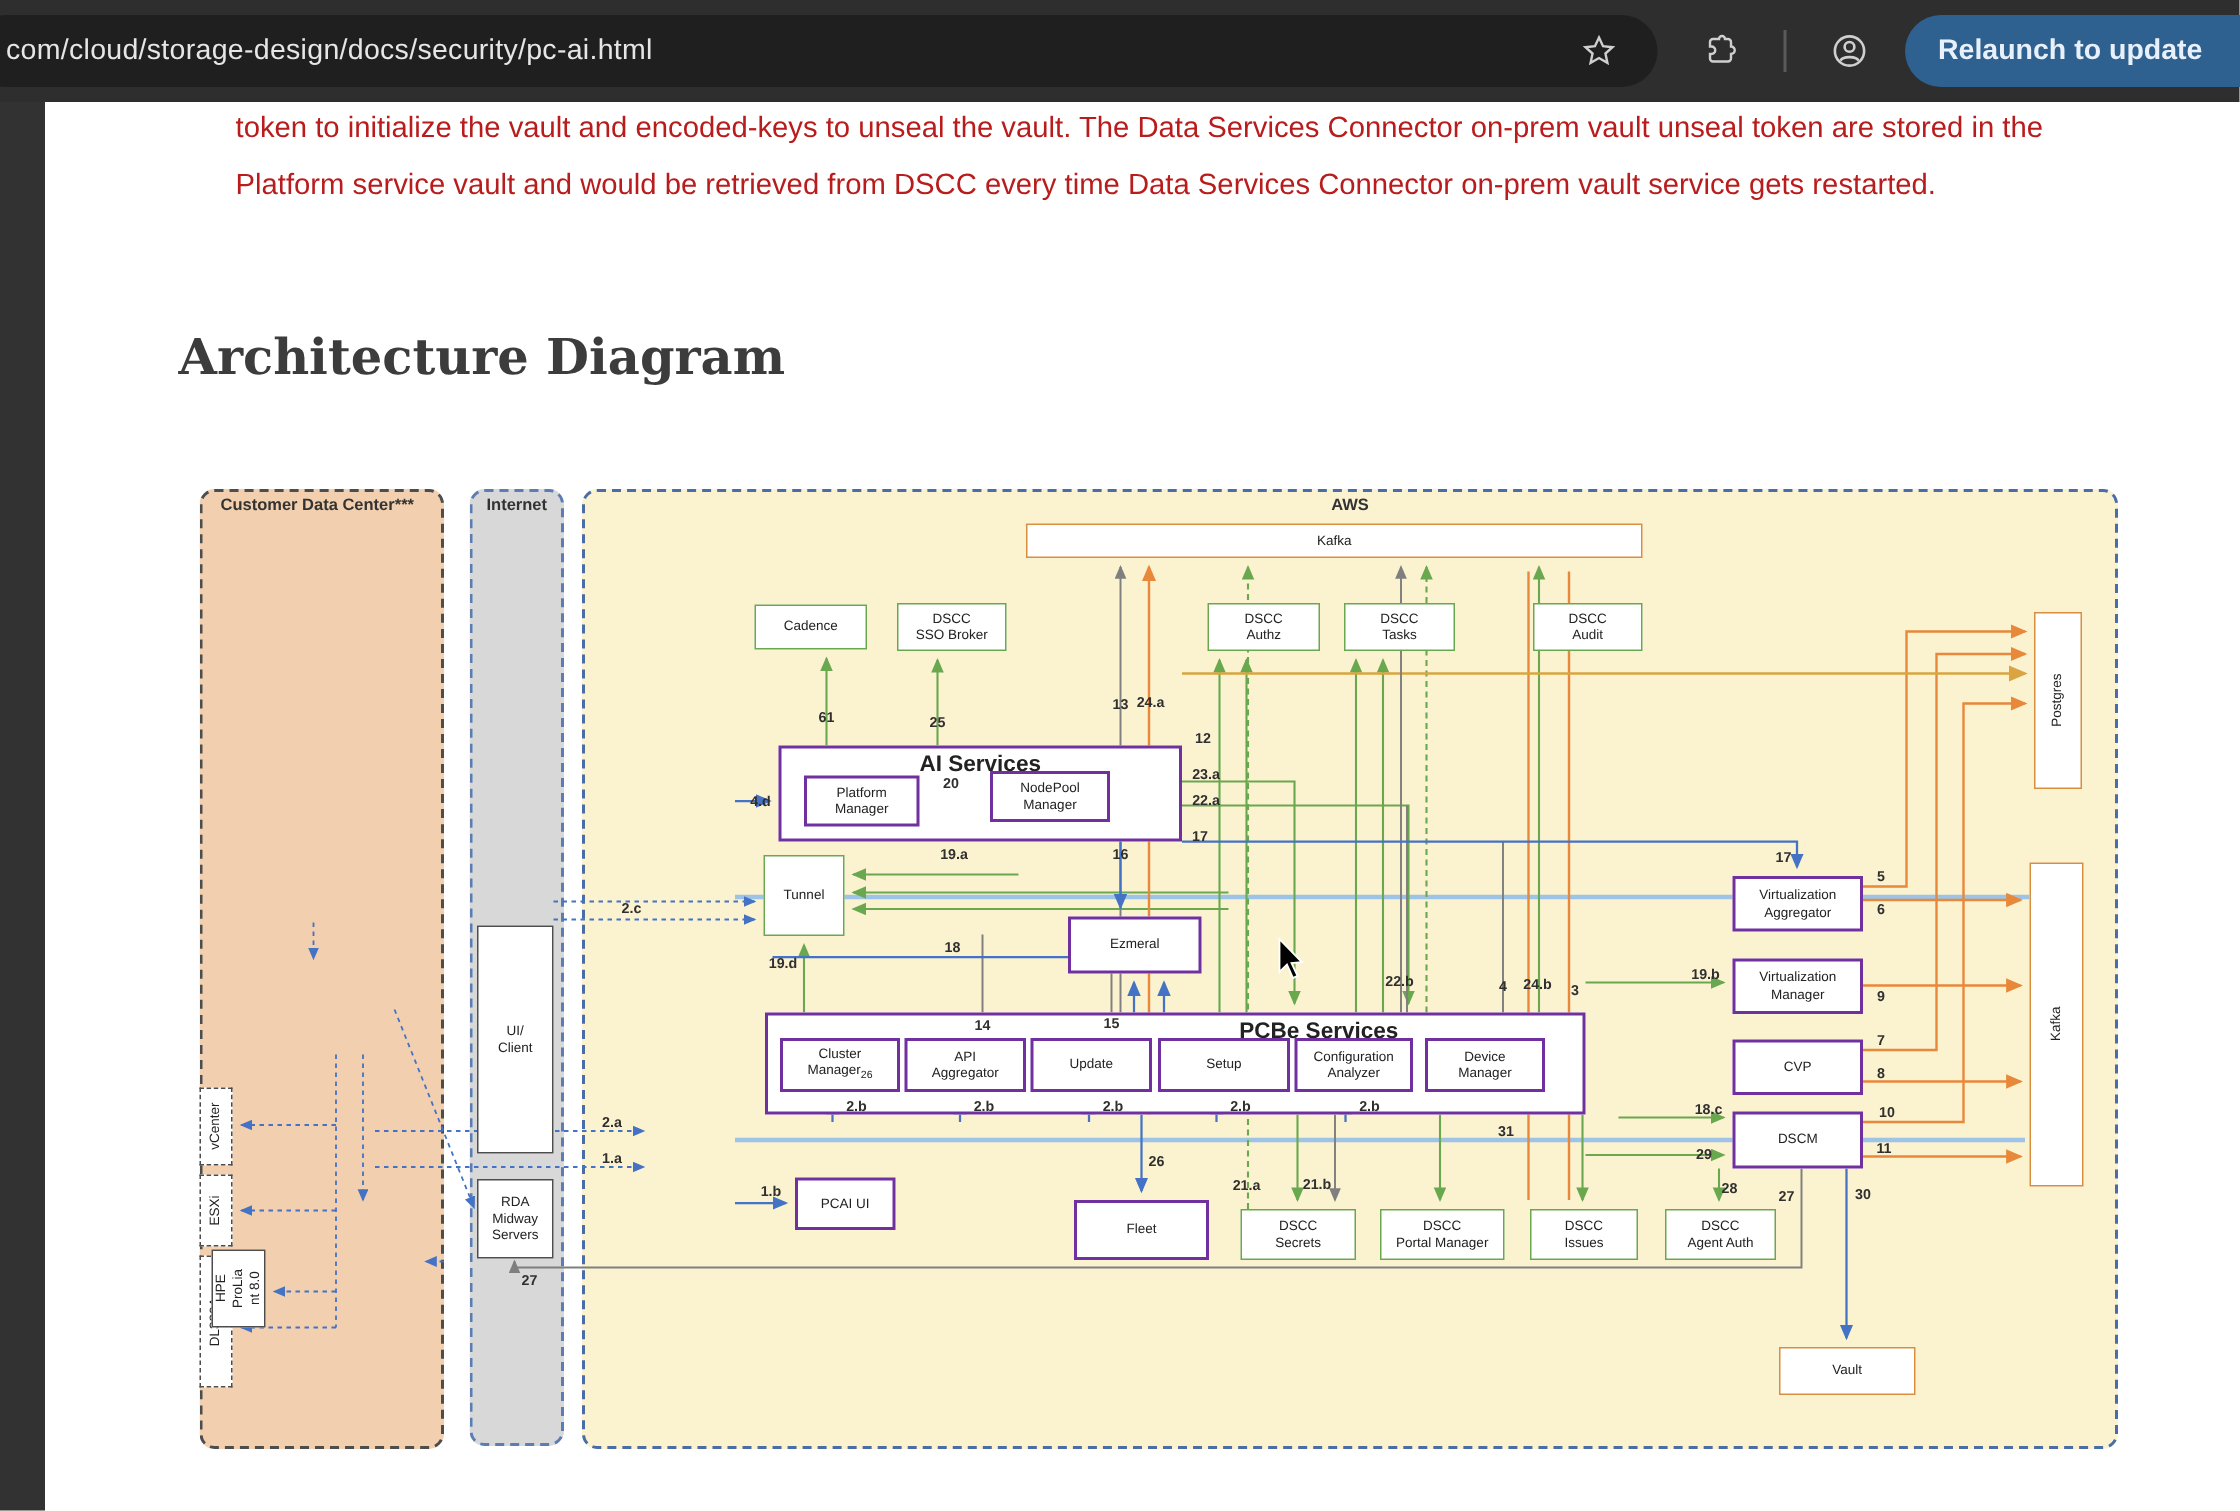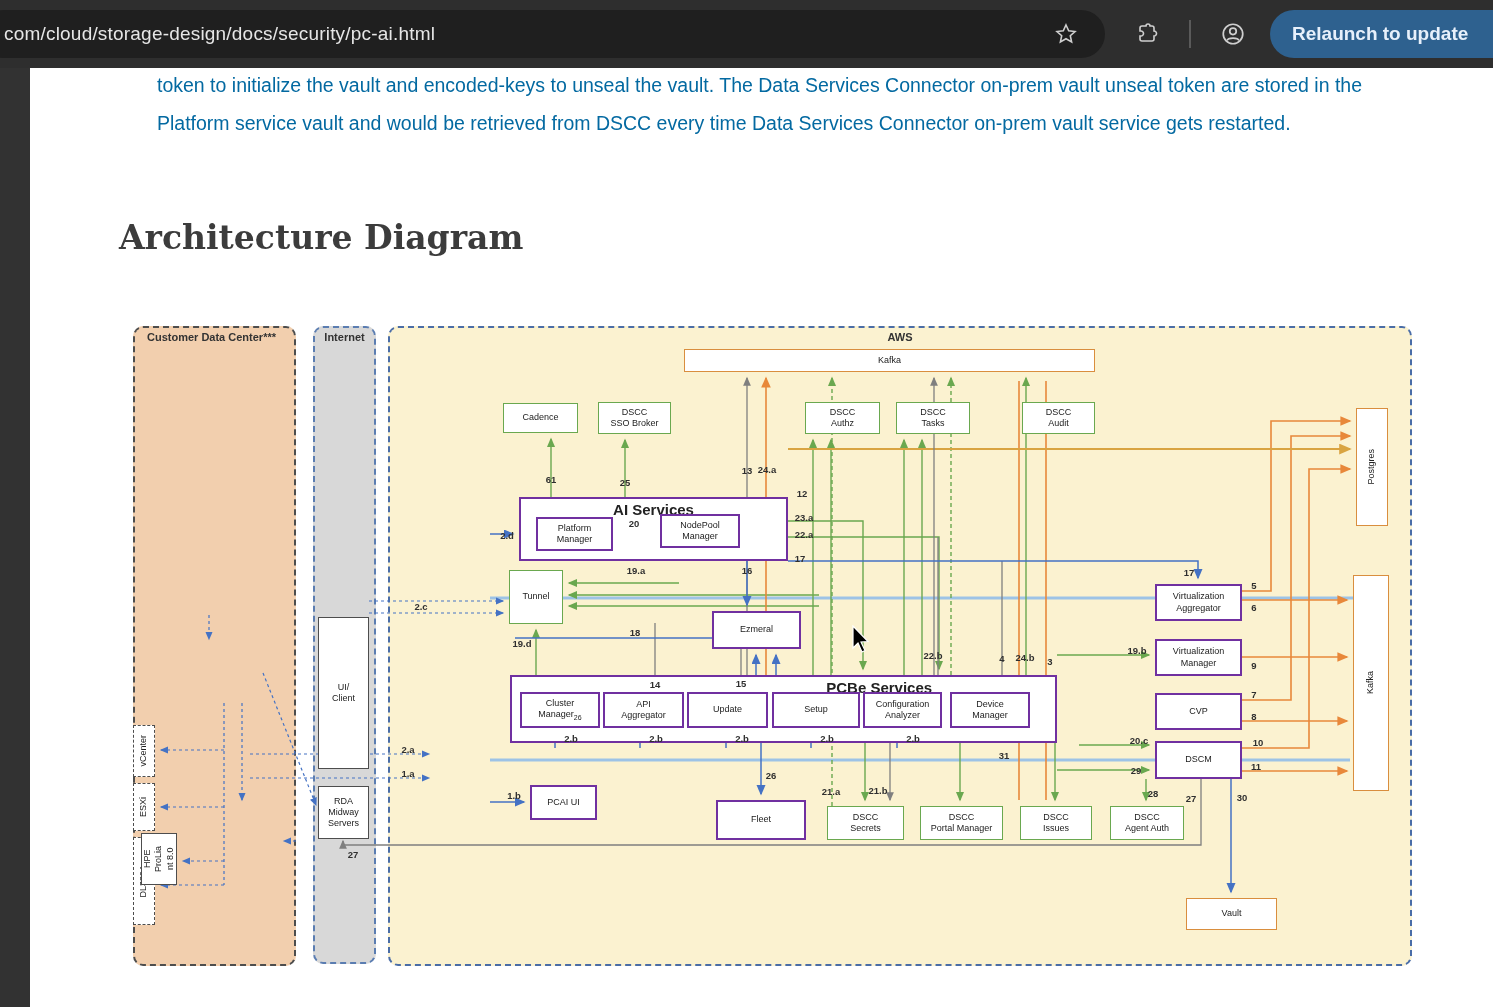--- a/index.html
+++ b/index.html
@@ -17,21 +17,21 @@
   .chrome-ic svg { stroke:#cfcfcf; fill:none; stroke-width:1.6; }
   .vsep { position:absolute; top:20px; width:2px; height:28px; background:#5a5a5a; }
   .relaunch { position:absolute; left:1270px; top:10px; width:240px; height:48px;
               background:#2e618f; border-radius:24px 0 0 24px; color:#e7f0fb;
               font-size:19px; font-weight:600; display:flex; align-items:center;
               justify-content:flex-start; padding-left:22px; cursor:pointer; border:none; }
 
   
   .left-strip { position:absolute; left:0; top:68px; width:30px; height:939px; background:#323232; }
   .para { position:absolute; left:157px; top:66px; width:1278px; font-size:19.5px;
-          line-height:38px; color:#0369a1; }
+          line-height:38px; color:#b91c1c; }
   .h2 { position:absolute; left:119px; top:218px; font-family:"DejaVu Serif", serif;
         font-weight:bold; font-size:33px; color:#3c3c3c; }
 
   
   #diagram { position:absolute; left:119px; top:293px; width:1293px; height:662px; background:#fff; }
   #diagram .region { position:absolute; border-radius:10px; z-index:1;margin-top:20px; }
   #diagram .region.cdc      { background:#f2cfae; border:2.5px dashed #4d4d4d; }
   #diagram .region.internet { background:#d8d8d8; border:2px dashed #5b7db1; }
   #diagram .region.aws      { background:#fbf2d0; border:2px dashed #4a6da7; }
   #diagram .region.vpc      { background:#dbe1f1; border:2px dashed #4a6da7; }
@@ -359,39 +359,39 @@
 Servers</div>
     </div>
     <span class="edge-label" style="left: 432px; top: 186px;">61</span>
     <span class="edge-label" style="left: 506px; top: 189px;">25</span>
     <span class="edge-label" style="left: 628px; top: 177px;">13</span>
     <span class="edge-label" style="left: 648px; top: 176px;">24.a</span>
     <span class="edge-label" style="left: 683px; top: 200px;">12</span>
     <span class="edge-label" style="left: 685px; top: 224px;">23.a</span>
     <span class="edge-label" style="left: 685px; top: 241px;">22.a</span>
     <span class="edge-label" style="left: 681px; top: 265px;">17</span>
-    <span class="edge-label" style="left: 388px; top: 242px;">2.d</span>
+    <span class="edge-label" style="left: 388px; top: 242px;">4.d</span>
     <span class="edge-label" style="left: 515px; top: 230px;">20</span>
     <span class="edge-label" style="left: 517px; top: 277px;">19.a</span>
     <span class="edge-label" style="left: 628px; top: 277px;">16</span>
     <span class="edge-label" style="left: 302px; top: 313px;">2.c</span>
     <span class="edge-label" style="left: 403px; top: 350px;">19.d</span>
     <span class="edge-label" style="left: 516px; top: 339px; text-align: right;">18</span>
     <span class="edge-label" style="left: 814px; top: 362px;">22.b</span>
     <span class="edge-label" style="left: 883px; top: 365px;">4</span>
     <span class="edge-label" style="left: 906px; top: 364px;">24.b</span>
     <span class="edge-label" style="left: 931px; top: 368px;">3</span>
     <span class="edge-label" style="left: 1070px; top: 279px;">17</span>
     <span class="edge-label" style="left: 1135px; top: 292px;">5</span>
     <span class="edge-label" style="left: 1135px; top: 314px;">6</span>
     <span class="edge-label" style="left: 1018px; top: 357px;">19.b</span>
     <span class="edge-label" style="left: 1135px; top: 372px;">9</span>
     <span class="edge-label" style="left: 1135px; top: 401px;">7</span>
     <span class="edge-label" style="left: 1135px; top: 423px;">8</span>
-    <span class="edge-label" style="left: 1020px; top: 447px;">20.c</span>
+    <span class="edge-label" style="left: 1020px; top: 447px;">18.c</span>
     <span class="edge-label" style="left: 1139px; top: 449px;">10</span>
     <span class="edge-label" style="left: 1017px; top: 477px;">29</span>
     <span class="edge-label" style="left: 1137px; top: 473px;">11</span>
     <span class="edge-label" style="left: 1034px; top: 500px;">28</span>
     <span class="edge-label" style="left: 1072px; top: 505px;">27</span>
     <span class="edge-label" style="left: 1123px; top: 504px;">30</span>
     <span class="edge-label" style="left: 536px; top: 391px;">14</span>
     <span class="edge-label" style="left: 622px; top: 390px;">15</span>
     <span class="edge-label" style="left: 452px; top: 445px;">2.b</span>
     <span class="edge-label" style="left: 537px; top: 445px;">2.b</span>

